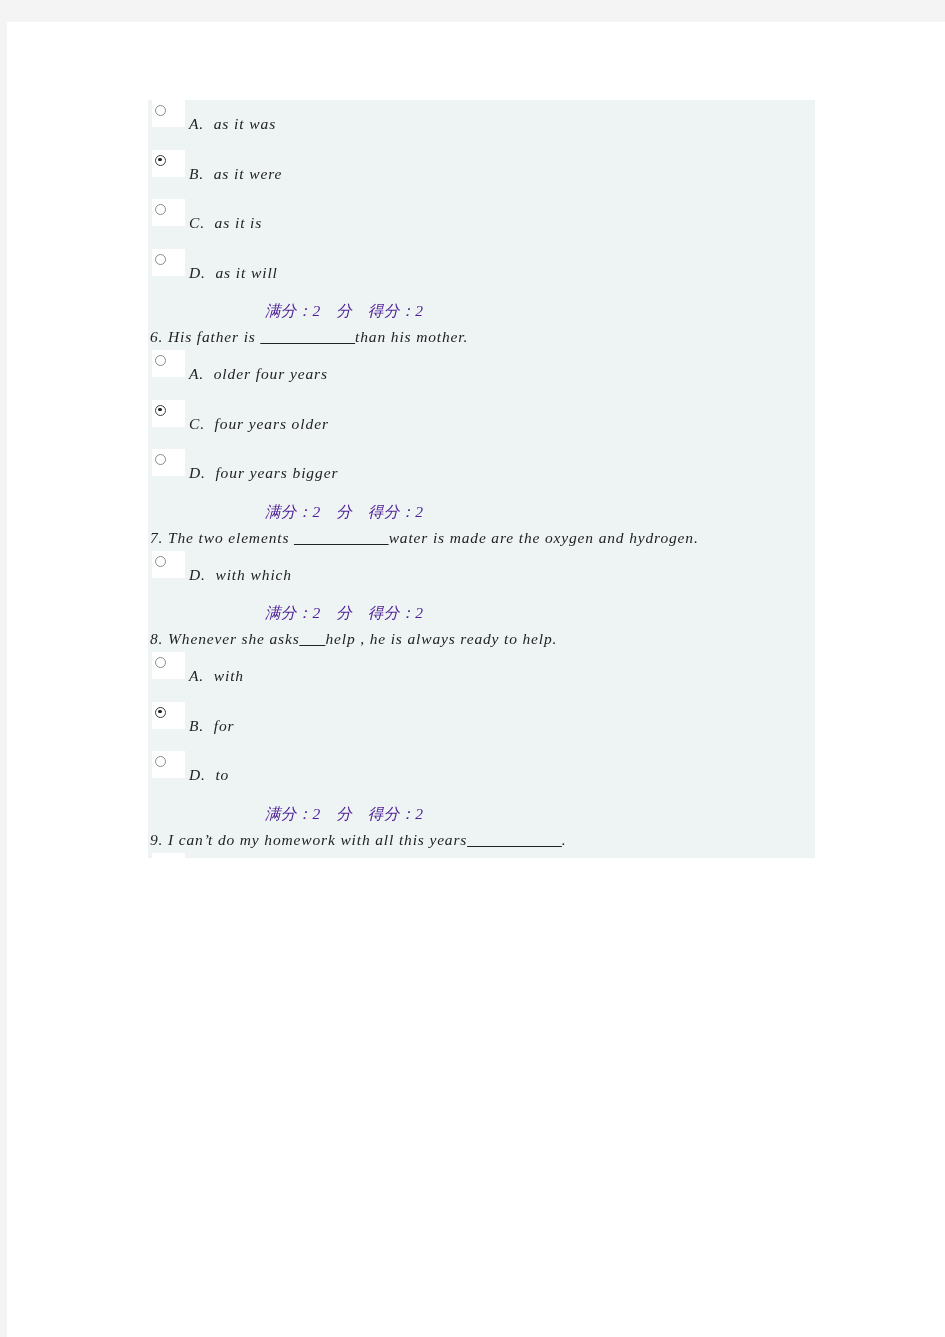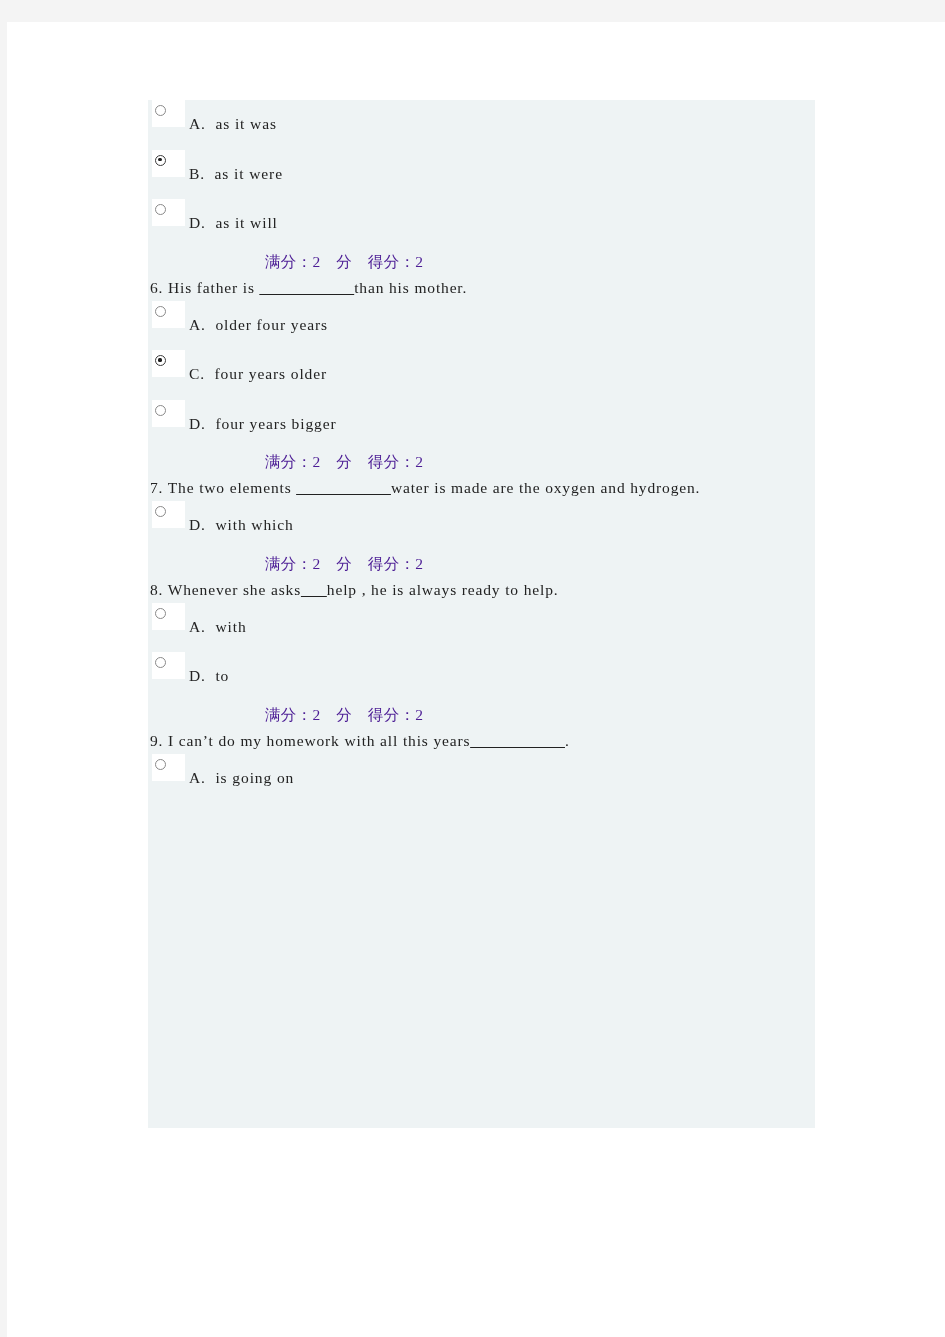--- a/index.html
+++ b/index.html
@@ -33,26 +33,27 @@
     top: 22px; left: 7px;
     width: 938px;
     height: 1315px;
     background: #ffffff;
   }
   .quiz-panel {
     position: absolute;
     left: 141px;
     top: 78px;
     width: 667px;
-    height: 1028px;
+    height: 758px;
     background: #eef3f4;
     overflow: hidden;
     font-size: 15.5px;
     line-height: 1.0;
     color: #1a1a1a;
+    font-style: italic;
   }
 
   
   .option {
     display: block;
     position: relative;
     height: 49.5px;
     padding-left: 4px;
   }
   .radio-box {
@@ -147,20 +148,26 @@
       <div class="option">
         <span class="radio-box">
           <span class="radio checked"></span>
         </span>
         <span class="option-text">B.  as it were</span>
       </div>
       <div class="option">
         <span class="radio-box">
           <span class="radio"></span>
         </span>
+        <span class="option-text">C.  as it is</span>
+      </div>
+      <div class="option">
+        <span class="radio-box">
+          <span class="radio"></span>
+        </span>
         <span class="option-text">D.  as it will</span>
       </div>
       <div class="score-line">满分：2　分　得分：2</div>
       <div class="question"><span class="q-num">6.</span><span class="q-body">   His father is </span><span class="blank">___________</span><span class="q-body">than his mother.</span></div>
       <div class="option">
         <span class="radio-box">
           <span class="radio"></span>
         </span>
         <span class="option-text">A.  older four years</span>
       </div>
@@ -184,20 +191,26 @@
         </span>
         <span class="option-text">D.  with which</span>
       </div>
       <div class="score-line">满分：2　分　得分：2</div>
       <div class="question"><span class="q-num">8.</span><span class="q-body">   Whenever she asks</span><span class="blank">___</span><span class="q-body">help , he is always ready to help.</span></div>
       <div class="option">
         <span class="radio-box">
           <span class="radio"></span>
         </span>
         <span class="option-text">A.  with</span>
+      </div>
+      <div class="option">
+        <span class="radio-box">
+          <span class="radio checked"></span>
+        </span>
+        <span class="option-text">B.  for</span>
       </div>
       <div class="option">
         <span class="radio-box">
           <span class="radio"></span>
         </span>
         <span class="option-text">D.  to</span>
       </div>
       <div class="score-line">满分：2　分　得分：2</div>
       <div class="question"><span class="q-num">9.</span><span class="q-body">   I can’t do my homework with all this years</span><span class="blank">___________</span><span class="q-body">.</span></div>
       <div class="option">

